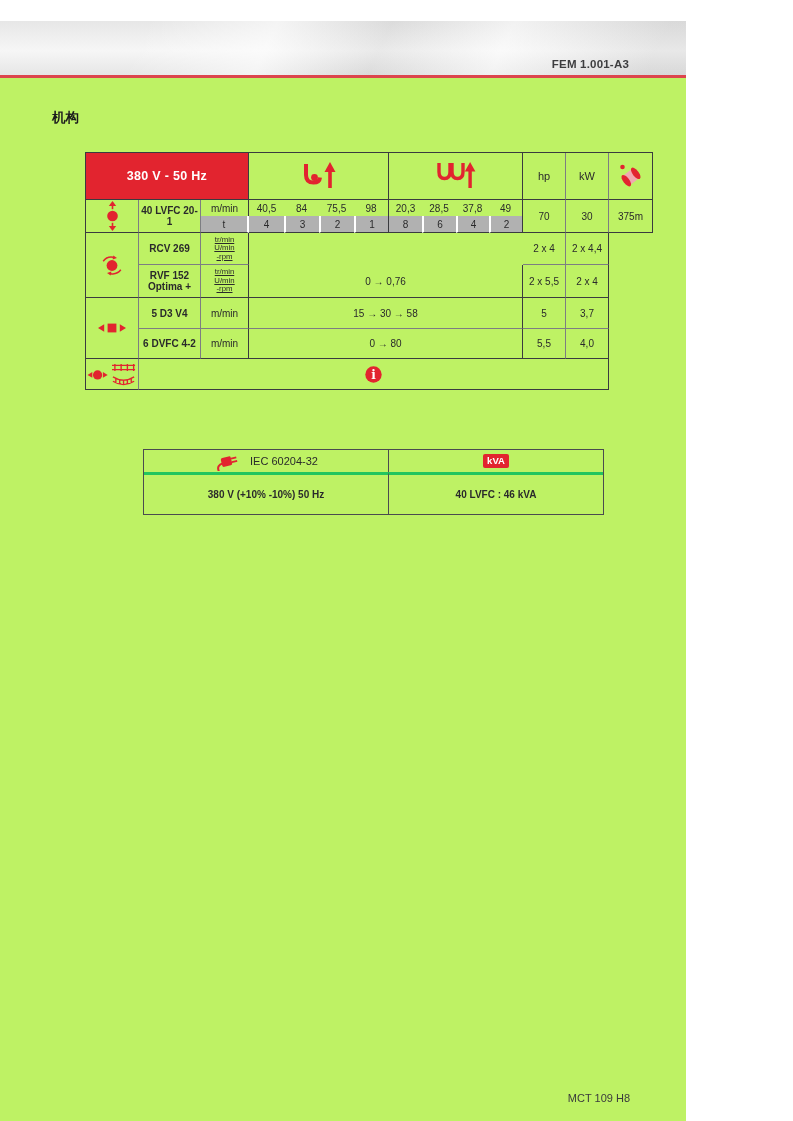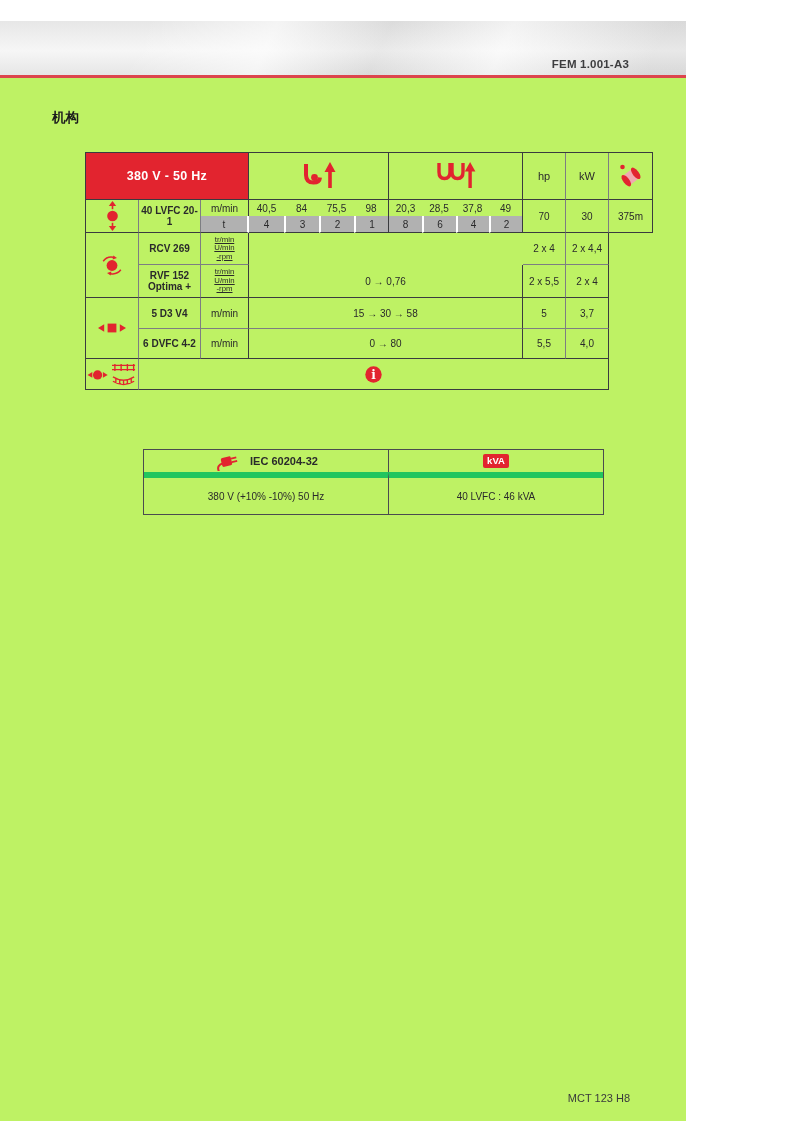--- a/index.html
+++ b/index.html
@@ -53,25 +53,25 @@
   .gray{background:var(--grayrow);}
   .redblk{background:var(--accent);color:#fff;font-weight:bold;font-size:12.5px;letter-spacing:.3px;}
   .bold{font-weight:bold;}
   .fu{font-size:7.8px;line-height:8.4px;text-decoration:underline;}
   .hdr-lbl{font-size:11px;}
 
   
   .t2{position:absolute;left:143px;top:428px;width:461px;border:1px solid #4a4b4f;box-sizing:border-box;}
   .t2-row{display:flex;}
   .t2-hdr .t2-cell{height:22px;}
-  .t2-body .t2-cell{height:42px;border-top:6px solid #22c55e;}
+  .t2-body .t2-cell{height:42px;border-top:3px solid #22c55e;font-weight:bold;}
   .t2-cell{display:flex;align-items:center;justify-content:center;box-sizing:border-box;}
   .t2-c1{width:245px;border-right:1px solid #4a4b4f;}
   .t2-c2{flex:1;}
-  .t2-std{font-size:11px;font-weight:bold;margin-left:8px;}
+  .t2-std{font-size:11px;font-weight:normal;margin-left:8px;}
   .t2-val{font-size:10px;}
   .kva{background:var(--accent);color:#fff;font-weight:bold;font-size:9.5px;padding:1px 4px 2px;border-radius:2px;}
 
   svg .fa{fill:var(--accent);}
   svg .sa{stroke:var(--accent);fill:none;}
 </style>
 </head>
 <body>
 
 <div class="page">
@@ -242,14 +242,14 @@
       <div class="t2-cell t2-c2">
         <span class="kva">kVA</span>
       </div>
     </div>
     <div class="t2-row t2-body">
       <div class="t2-cell t2-c1 t2-val">380 V (+10% -10%) 50 Hz</div>
       <div class="t2-cell t2-c2 t2-val">40 LVFC : 46 kVA</div>
     </div>
   </div>
 
-  <div class="footer-ref">MCT 123 H8</div>
+  <div class="footer-ref">MCT 109 H8</div>
 </div>
 
 </body></html>

